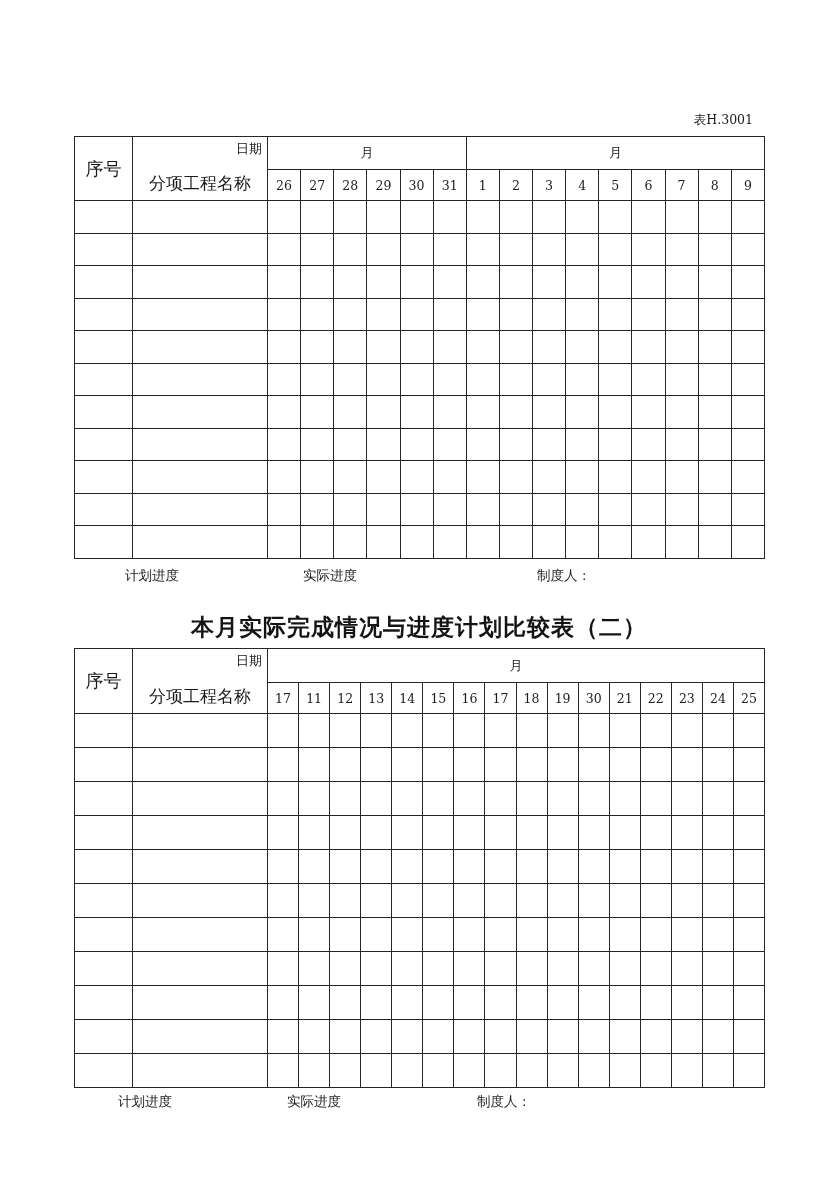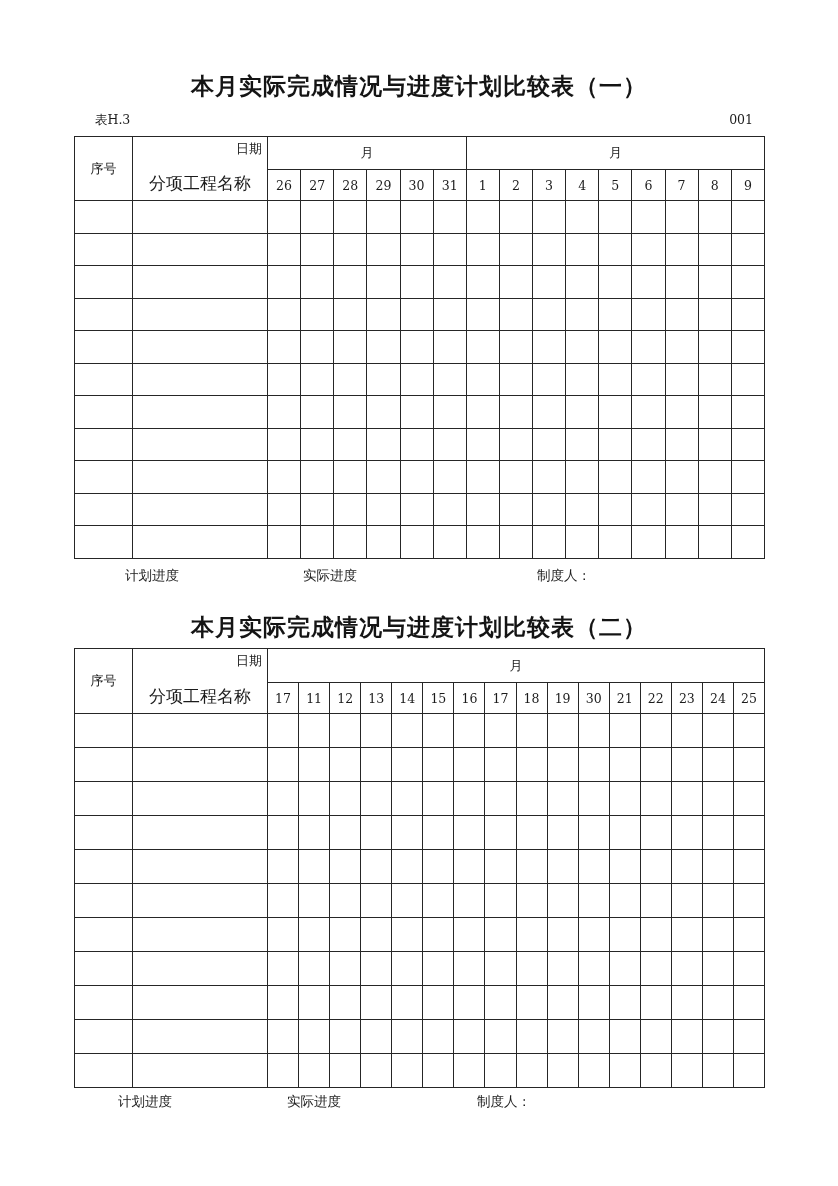--- a/index.html
+++ b/index.html
@@ -18,39 +18,39 @@
     font-size:23px; font-weight:bold;
     letter-spacing:1px;
     color:#141414;
   }
   #title1 { top:71px; }
   #title2 { top:612px; }
 
   .formline {
     position:absolute; top:112px; left:75px; width:690px;
     font-family:"DejaVu Serif","Liberation Serif",serif;
-    font-size:12.5px; color:#1b1b1b;
+    font-size:12.5px; color:#1b1b1b;text-align:right;
   }
   .formline .form-code { margin-left:20px; }
   .formline .page-no { float:right; margin-right:12px; }
 
   table.grid {
     position:absolute; left:74px; width:691px;
     border-collapse:collapse; table-layout:fixed;
     background:#ffffff;
   }
   #grid1 { top:136px; }
   #grid2 { top:648px; }
   .grid th, .grid td {
     border:1.5px solid #262626;
     padding:0;
     font-weight:normal;
     overflow:hidden;
   }
-  .grid th.serial { font-size:13px; text-align:center; vertical-align:middle; }
+  .grid th.serial { font-size:18px; text-align:center; vertical-align:middle; }
   .grid th.corner { position:relative; }
   .corner-date { position:absolute; top:3px; right:5px; font-size:13px; }
   .corner-name { position:absolute; bottom:5px; left:16px; font-size:17px; }
   .grid th.month { font-size:13px; text-align:center; vertical-align:middle; }
   .grid th.day {
     font-family:"DejaVu Serif","Liberation Serif",serif;
     font-size:12.5px; text-align:center; vertical-align:middle;
   }
   #grid1 thead tr:nth-child(1) { height:33px; }
   #grid1 thead tr:nth-child(2) { height:31px; }
@@ -71,21 +71,20 @@
   #footer1 .preparer { left:462px; }
   #footer2 .planned  { left:43px; }
   #footer2 .actual   { left:212px; }
   #footer2 .preparer { left:402px; }
 </style>
 </head>
 <body>
 
 <div class="page">
 
-  <div class="title" id="title1">本月实际完成情况与进度计划比较表（一）</div>
 
   <div class="formline">
     <span class="form-code">表H.3</span>
     <span class="page-no">001</span>
   </div>
 
   <table class="grid" id="grid1">
       <colgroup>
         <col style="width: 58px;">
         <col style="width: 135px;">

